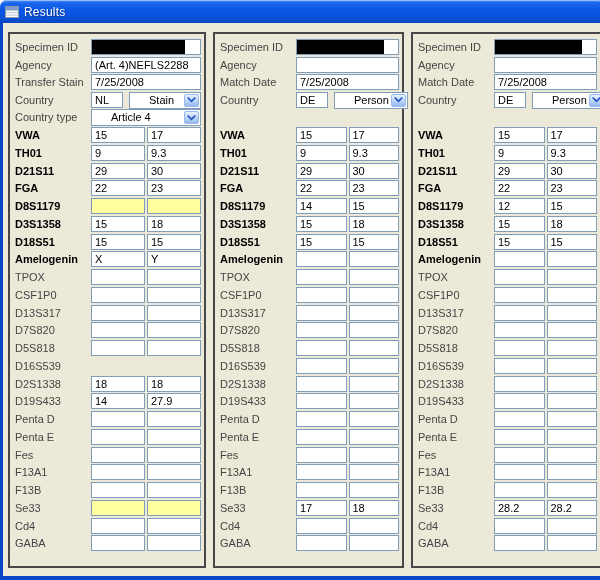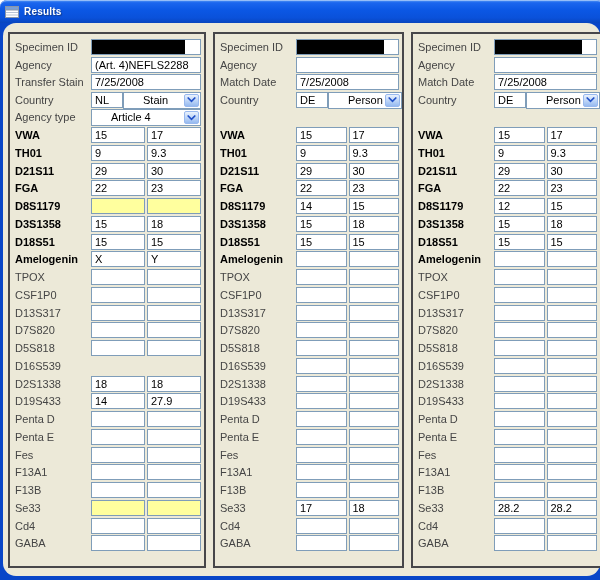--- a/index.html
+++ b/index.html
@@ -6,42 +6,42 @@
   html, body { width: 600px; height: 580px; overflow: hidden; background: #fff; }
   body { font-family: "Liberation Sans", sans-serif; font-size: 11px; position: relative; }
 
   .window { position: absolute; top: 0; left: 0; width: 604px; height: 580px;
             background: #0846C8; border-radius: 7px 7px 0 0; }
   .titlebar { position: absolute; top: 0; left: 0; right: 0; height: 23px;
               border-radius: 7px 7px 0 0; display: flex; align-items: center; padding-left: 5px;
               background: linear-gradient(180deg, #5A9CF5 0%, #1B66EE 12%, #0B57E4 45%, #0A51DA 78%, #0845BE 100%);
               box-shadow: inset 0 1px 0 rgba(255,255,255,0.4); }
   .title-icon { width: 14px; height: 14px; flex: none; }
-  .title-text { color: #fff; font-weight: bold; font-size: 10px; margin-left: 5px;
+  .title-text { color: #fff; font-weight: normal; font-size: 12px; margin-left: 5px;
                 text-shadow: 1px 1px 1px #123a8a; letter-spacing: 0.2px; }
 
-  .client { position: absolute; top: 23px; left: 3px; right: 4px; bottom: 4px; background: #ECE9D8; border-radius: 13px; }
+  .client { position: absolute; top: 23px; left: 3px; right: 4px; bottom: 4px; background: #ECE9D8; }
 
   .panel { position: absolute; top: 9px; height: 536px; background: #ECE9D8;
            border: 2px solid #47474a; padding: 5px 3px 0 5px; }
   .p1 { left: 5px;   width: 198px; }
   .p2 { left: 210px; width: 191px; }
   .p3 { left: 408px; width: 191px; }
 
   .hdr { height: 88px; }
   .hrow { display: flex; align-items: flex-start; height: 17.6px; }
   .label { width: 76px; flex: none; color: #454545; padding-top: 2px; }
   .fieldzone { flex: 1; display: flex; align-items: center; }
 
   .field { background: #fff; border: 1px solid #7F9DB9; height: 16px;
            line-height: 14px; padding: 0 3px; overflow: hidden; white-space: nowrap; color: #000; }
   .wide { flex: 1; }
   .specimen { position: relative; padding: 0; }
   .redact { position: absolute; left: 0; top: 0; bottom: 0; width: 86%; background: #000; }
-  .cc { width: 32px; flex: none; }
+  .cc { width: 32px; flex: none; margin-right: 6px; }
 
   .dropdown { flex: 1; position: relative; background: #fff; border: 1px solid #7F9DB9;
               height: 17px; line-height: 15px; padding: 0 18px 0 19px; overflow: hidden; color: #000; }
   .dd-btn { position: absolute; right: 1px; top: 1px; bottom: 1px; width: 15px; border-radius: 2px;
             background: linear-gradient(180deg, #EAF2FD 0%, #C4D9F8 45%, #96BAF0 100%);
             border: 1px solid #99B9EE; display: flex; align-items: center; justify-content: center; }
 
   .markers { margin-top: 0; }
   .mrow { display: flex; align-items: flex-start; height: 17.75px; }
   .mlabel { width: 76px; flex: none; color: #454545; padding-top: 2px; }
@@ -97,21 +97,21 @@
               <span>Stain</span>
               <span class="dd-btn">
                 <svg width="9" height="6" viewBox="0 0 9 6">
                     <path d="M1.2 1 L4.5 4.3 L7.8 1" fill="none" stroke="#2050C8" stroke-width="1.7" stroke-linecap="round"></path>
                   </svg>
               </span>
             </div>
           </div>
         </div>
         <div class="hrow">
-          <span class="label">Agency type</span>
+          <span class="label">Country type</span>
           <div class="fieldzone">
             <div class="dropdown">
               <span>Article 4</span>
               <span class="dd-btn">
                 <svg width="9" height="6" viewBox="0 0 9 6">
                     <path d="M1.2 1 L4.5 4.3 L7.8 1" fill="none" stroke="#2050C8" stroke-width="1.7" stroke-linecap="round"></path>
                   </svg>
               </span>
             </div>
           </div>

